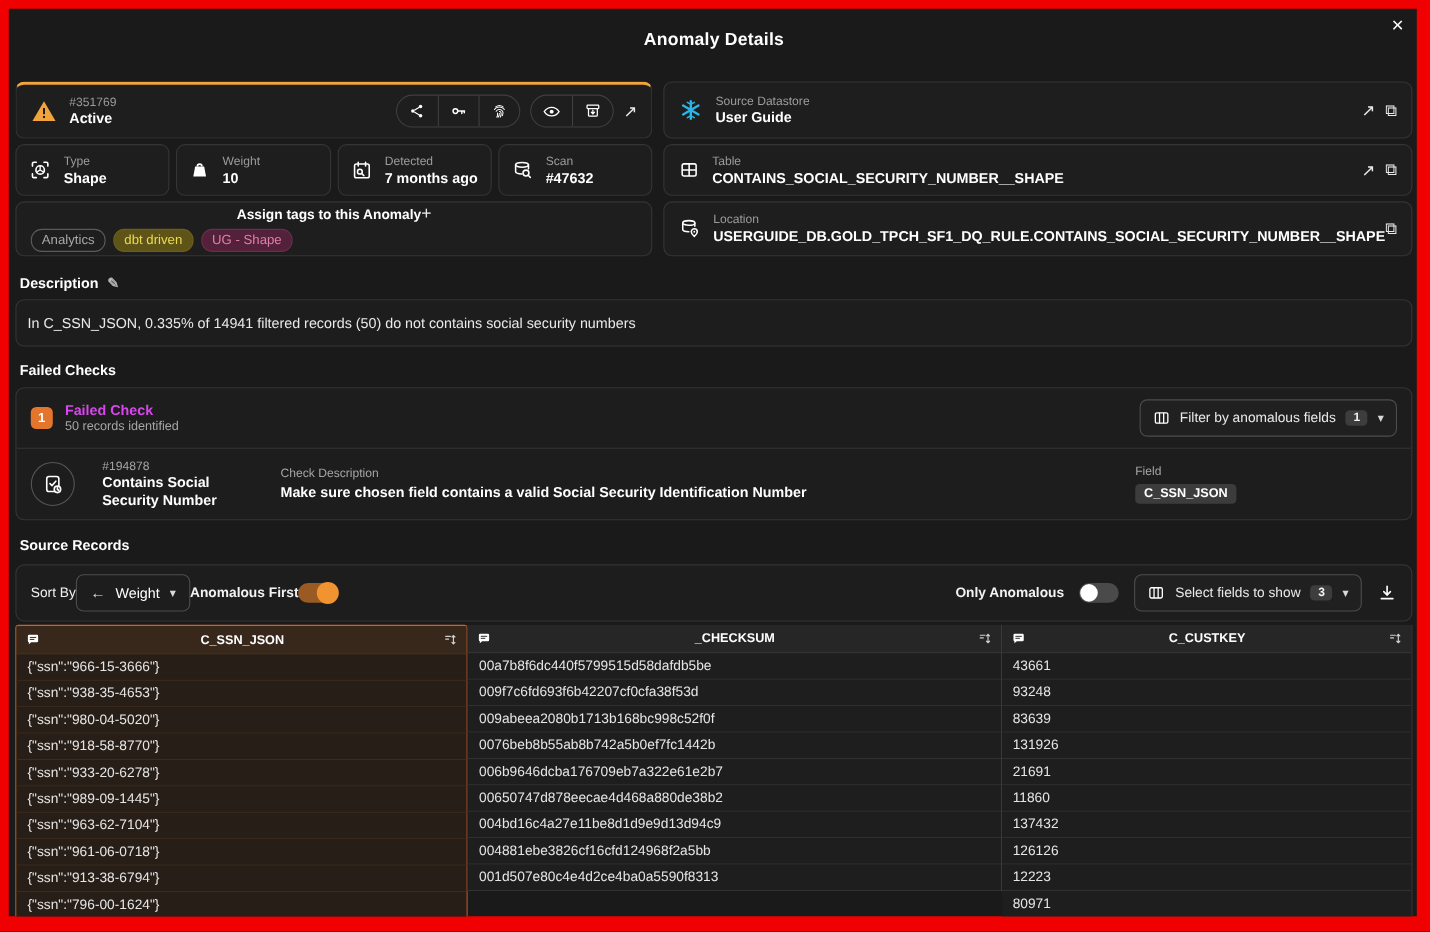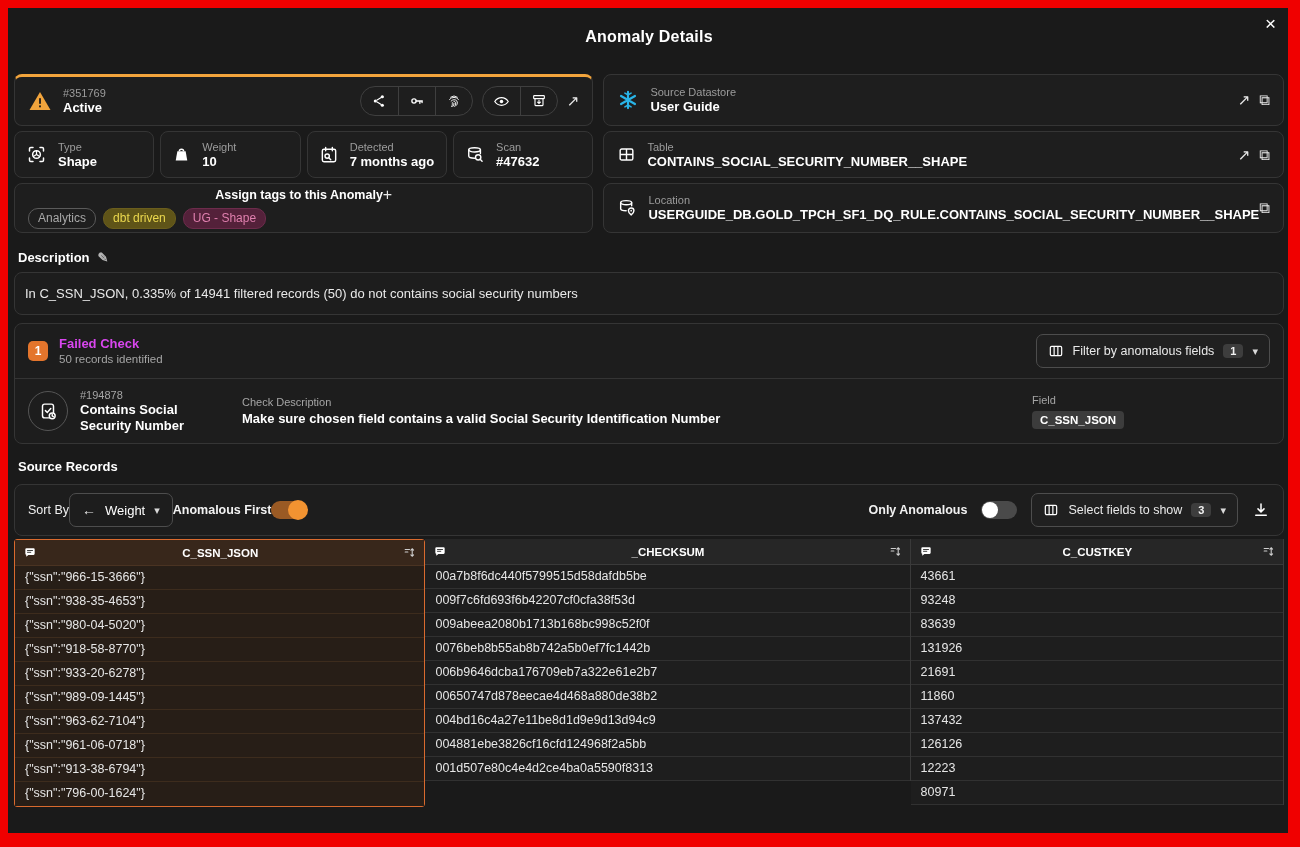--- a/index.html
+++ b/index.html
@@ -65,21 +65,21 @@
   .fc-head-text { margin-left:11px; display:flex; flex-direction:column; }
   .fc-title { color:#d946ef; font-size:13px; font-weight:700; line-height:16px; }
   .fc-sub { color:#a5a5a5; font-size:11.5px; line-height:14px; }
   .dd-btn { display:flex; align-items:center; gap:9px; border:1px solid #4d4d4d; border-radius:7px; height:34px; padding:0 11px; background:#202020; cursor:pointer; }
   .dd-label { color:#e9e9e9; font-size:12.5px; white-space:nowrap; }
   .dd-badge { background:#3d3d3d; color:#f2f2f2; font-size:11px; font-weight:700; border-radius:4px; padding:1px 7px; }
   .chev { color:#d9d9d9; font-size:11px; }
   .fc-divider { height:1px; background:#343434; }
   .fc-check-row { min-height:62px; display:flex; align-items:center; padding:9px 13px; }
   .check-circle { width:40px; height:40px; border-radius:50%; border:1.5px solid #555; display:flex; align-items:center; justify-content:center; flex:none; }
-  .check-idname { margin-left:12px; width:152px; flex:none; }
+  .check-idname { margin-left:25px; width:152px; flex:none; }
   .check-id { color:#a5a5a5; font-size:11px; line-height:14px; }
   .check-name { color:#fff; font-size:13px; font-weight:700; line-height:16px; }
   .check-desc { margin-left:10px; min-width:0; }
   .check-desc .lbl { color:#a5a5a5; font-size:11px; line-height:15px; }
   .check-desc .txt { color:#fff; font-size:13px; font-weight:700; line-height:17px; }
   .field-block { margin-left:auto; width:238px; flex:none; }
   .field-lbl { color:#a5a5a5; font-size:11px; line-height:15px; }
   .field-chip { display:inline-block; margin-top:3px; background:#3c3c3c; color:#fff; font-size:11.5px; font-weight:700; border-radius:4px; padding:3px 8px; }
 
   
@@ -309,20 +309,23 @@
   </div>
 
   <div class="section-label">
     <span>Description</span>
     <span class="edit-glyph">✎</span>
   </div>
   <div class="desc-box">
     <span class="desc-text">In C_SSN_JSON, 0.335% of 14941 filtered records (50) do not contains social security numbers</span>
   </div>
 
+  <div class="section-label" style="margin-top:14px;">
+    <span>Failed Checks</span>
+  </div>
   <div class="fc-panel">
     <div class="fc-head">
       <span class="fc-badge">1</span>
       <div class="fc-head-text">
         <span class="fc-title">Failed Check</span>
         <span class="fc-sub">50 records identified</span>
       </div>
       <div class="dd-btn" style="margin-left:auto;">
         <span class="ic">
           <svg width="16" height="16" viewBox="0 0 24 24" fill="none" stroke="#fff" stroke-width="1.8">

